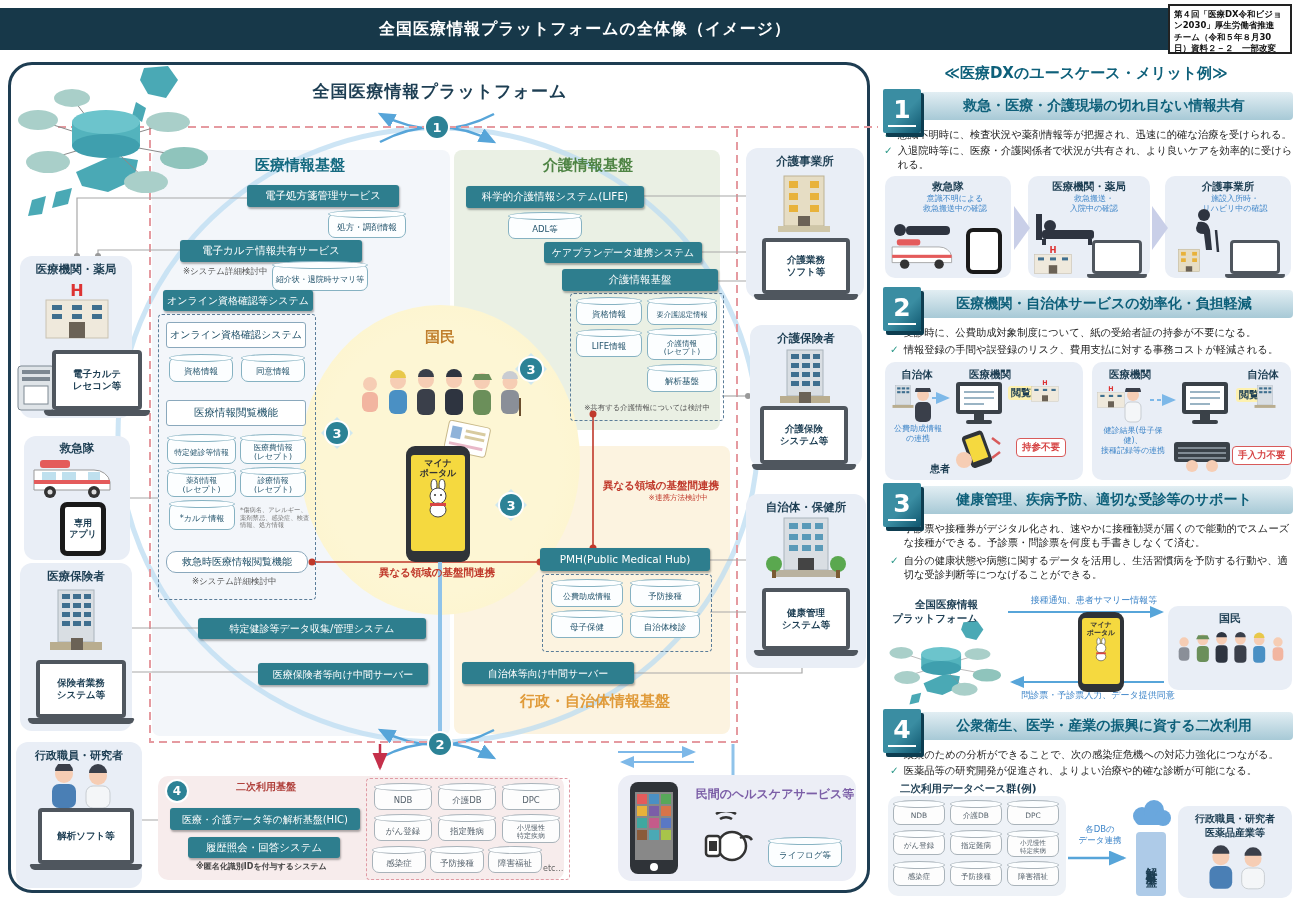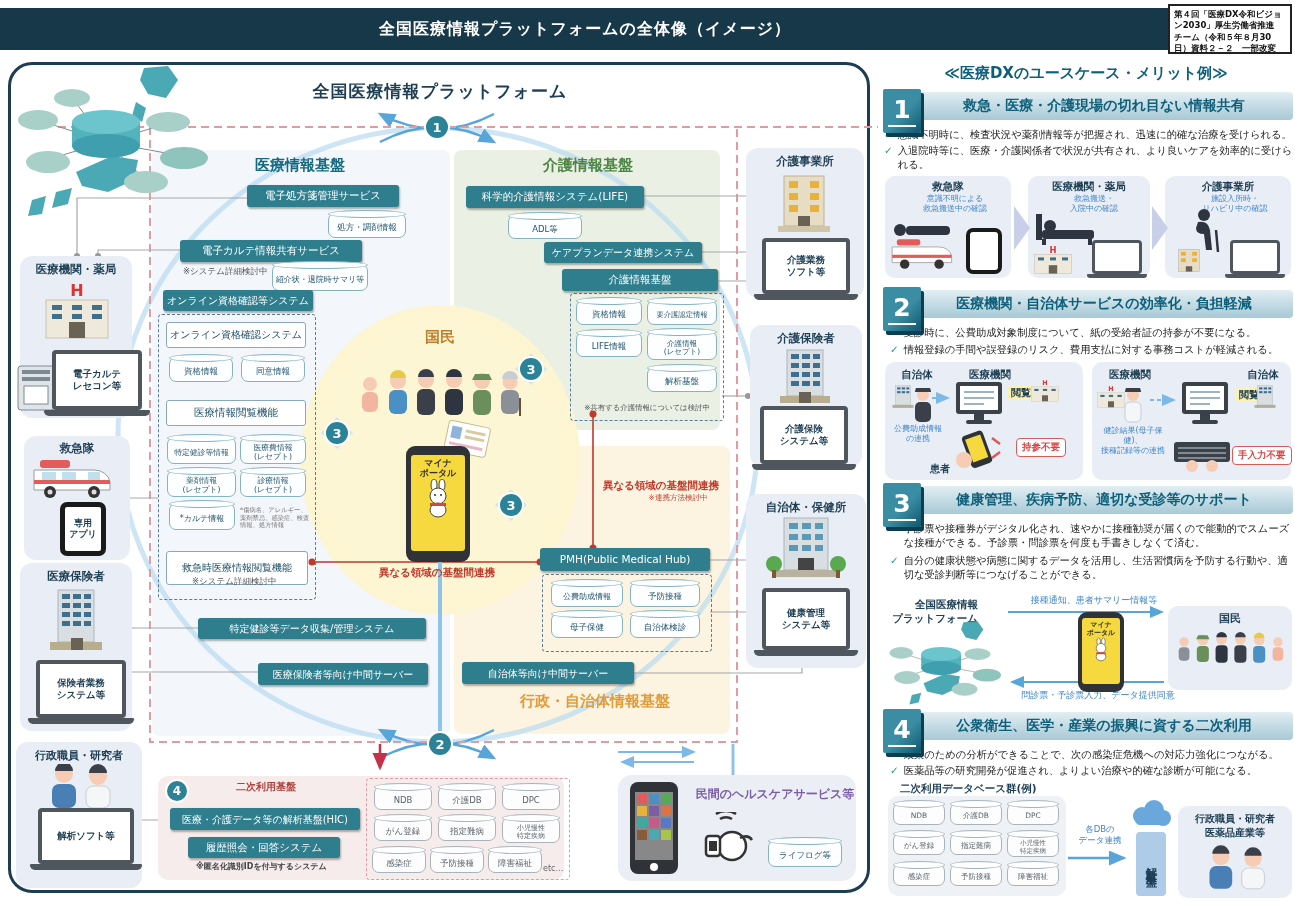--- a/index.html
+++ b/index.html
@@ -190,21 +190,21 @@
   <div class="wb" style="left:166px;top:400px;width:140px;height:26px;">医療情報閲覧機能</div>
   <div class="cyl" style="left:167px;top:437px;width:69px;height:27px;font-size:7.8px;">特定健診等情報</div>
   <div class="cyl ml" style="left:240px;top:437px;width:66px;height:27px;font-size:7.8px;">医療費情報
 (レセプト)</div>
   <div class="cyl ml" style="left:167px;top:470px;width:69px;height:27px;font-size:7.8px;">薬剤情報
 (レセプト)</div>
   <div class="cyl ml" style="left:240px;top:470px;width:66px;height:27px;font-size:7.8px;">診療情報
 (レセプト)</div>
   <div class="cyl" style="left:169px;top:503px;width:66px;height:27px;font-size:8px;">*カルテ情報</div>
   <div class="note" style="left:240px;top:506px;width:72px;font-size:6.3px;color:#777;">*傷病名、アレルギー、薬剤禁忌、感染症、検査情報、処方情報</div>
-  <div class="wb" style="left:166px;top:551px;width:142px;height:34px;font-size:10px;">救急時医療情報閲覧機能</div>
+  <div class="wb" style="left:166px;top:551px;width:142px;height:22px;font-size:10px;border-radius:10px;">救急時医療情報閲覧機能</div>
   <div class="note" style="left:192px;top:576px;width:92px;font-size:8.5px;">※システム詳細検討中</div>
   <div class="tb" style="left:198px;top:618px;width:228px;height:21px;font-size:10px;">特定健診等データ収集/管理システム</div>
   <div class="tb" style="left:258px;top:663px;width:170px;height:22px;font-size:10px;">医療保険者等向け中間サーバー</div>
 
   <div class="seclbl" style="left:528px;top:156px;width:120px;font-size:15px;color:#4e8444;">介護情報基盤</div>
   <div class="tb" style="left:466px;top:186px;width:178px;height:22px;">科学的介護情報システム(LIFE)</div>
   <div class="cyl" style="left:508px;top:215px;width:74px;height:24px;">ADL等</div>
   <div class="tb" style="left:544px;top:242px;width:158px;height:21px;font-size:10px;">ケアプランデータ連携システム</div>
   <div class="tb" style="left:562px;top:269px;width:156px;height:22px;">介護情報基盤</div>
   <div class="dash-navy" style="left:570px;top:293px;width:152px;height:126px;"></div>

